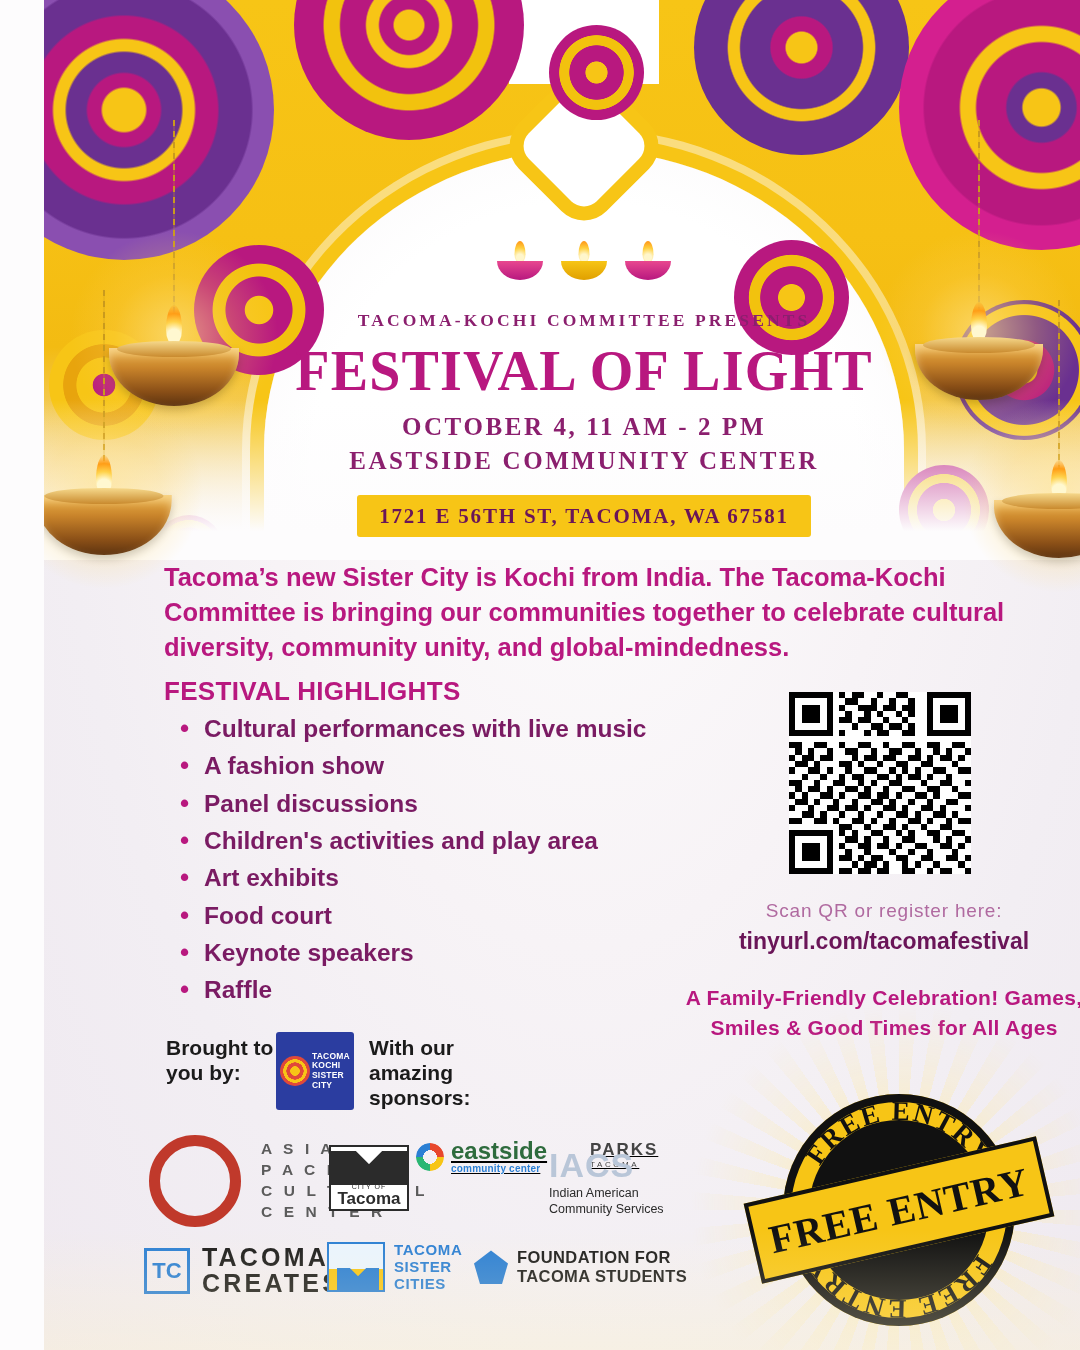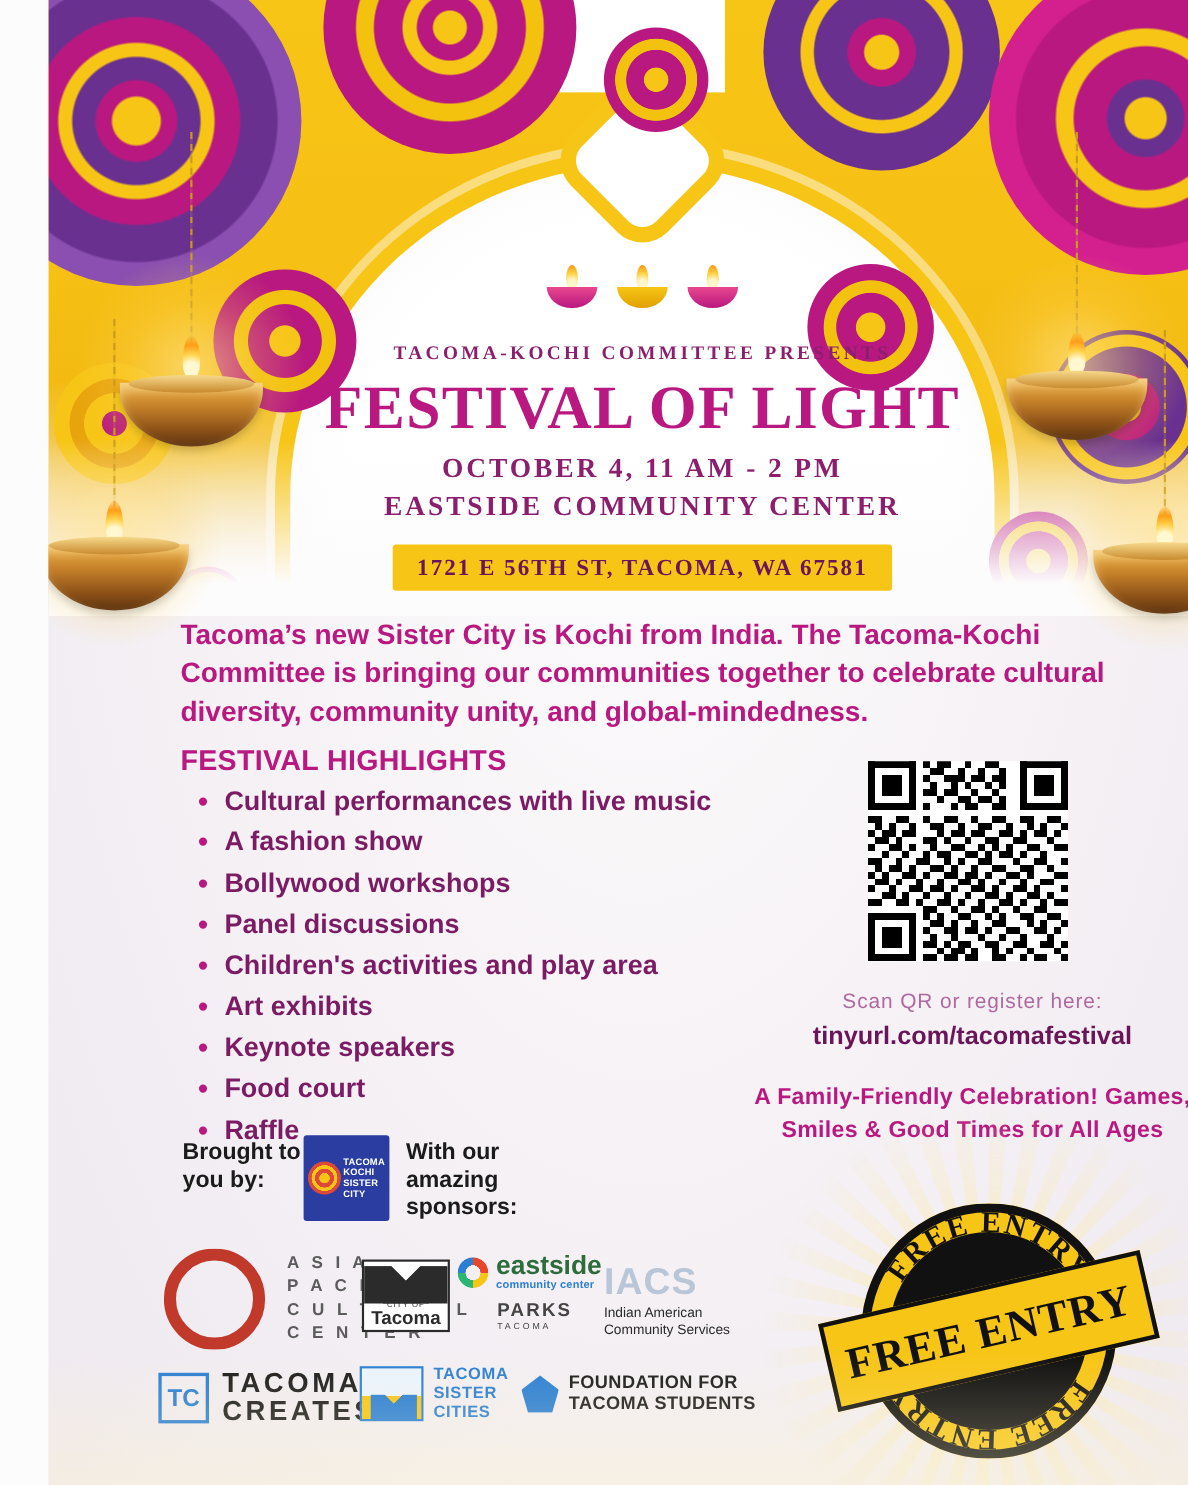--- a/index.html
+++ b/index.html
@@ -184,21 +184,21 @@
     position:relative;overflow:hidden;
   }
   .tc-mtn{
     position:absolute;left:0;top:4px;width:76px;height:34px;
     background:
       linear-gradient(135deg,transparent 46%,#2b2b2b 47%),
       linear-gradient(-135deg,transparent 46%,#2b2b2b 47%);
   }
   .tc-city{font-size:7px;letter-spacing:1px;color:#2b2b2b;}
   .tc-name{font-size:17px;font-weight:700;color:#2b2b2b;line-height:1;margin-bottom:2px;}
-  .eastside{left:372px;top:1140px;gap:7px;flex-direction:column;align-items:flex-start;}
+  .eastside{left:372px;top:1140px;gap:7px;flex-direction:row;align-items:flex-start;text-decoration:underline;}
   .es-top{display:flex;align-items:center;gap:7px;}
   .es-swirl{
     width:28px;height:28px;border-radius:50%;
     background:conic-gradient(#e8472c 0 25%, #f7c516 25% 50%, #2bb673 50% 75%, #2b7fd4 75% 100%);
     -webkit-mask:radial-gradient(circle,transparent 0 34%,#000 35%);
             mask:radial-gradient(circle,transparent 0 34%,#000 35%);
   }
   .es-name{font-size:24px;font-weight:700;color:#2e6b3d;line-height:.95;}
   .es-sub{font-size:10px;font-weight:700;color:#2b7fd4;letter-spacing:.2px;}
   .es-parks{font-size:17px;font-weight:700;color:#444;letter-spacing:2px;margin-left:36px;}
@@ -352,26 +352,25 @@
       <div class="addr">1721 E 56TH ST, TACOMA, WA 67581</div>
     </div>
   </div>
 
   <div class="intro">Tacoma’s new Sister City is Kochi from India. The Tacoma-Kochi Committee is bringing our communities together to celebrate cultural diversity, community unity, and global-mindedness.</div>
 
   <div class="highlights-title">FESTIVAL HIGHLIGHTS</div>
   <ul class="highlights">
     <li>Cultural performances with live music</li>
     <li>A fashion show</li>
-    <li>Bollywood workshops</li>
     <li>Panel discussions</li>
     <li>Children's activities and play area</li>
     <li>Art exhibits</li>
+    <li>Food court</li>
     <li>Keynote speakers</li>
-    <li>Food court</li>
     <li>Raffle</li>
   </ul>
 
   <div class="qr-wrap">
     <svg class="qr" viewBox="0 0 29 29" shape-rendering="crispEdges">
       <rect width="29" height="29" fill="#fff"></rect>
       <g fill="#000">
         <rect x="0" y="0" width="7" height="1"></rect>
           <rect x="0" y="6" width="7" height="1"></rect>
         <rect x="0" y="0" width="1" height="7"></rect>

